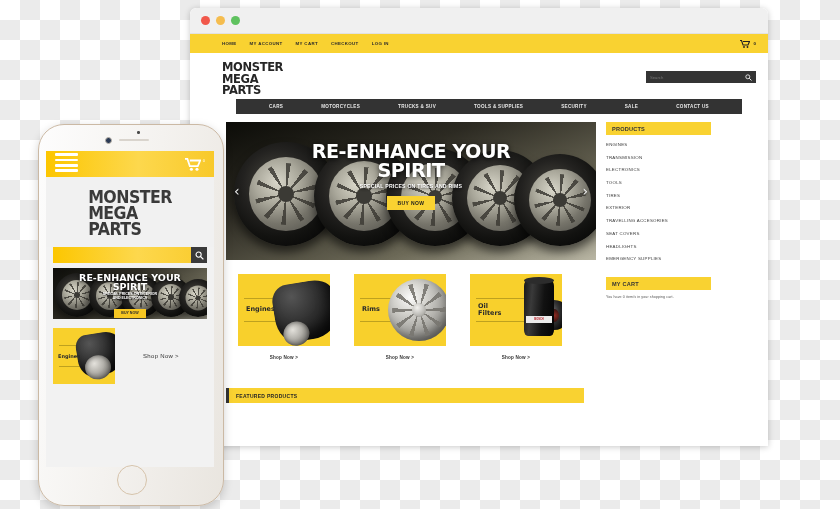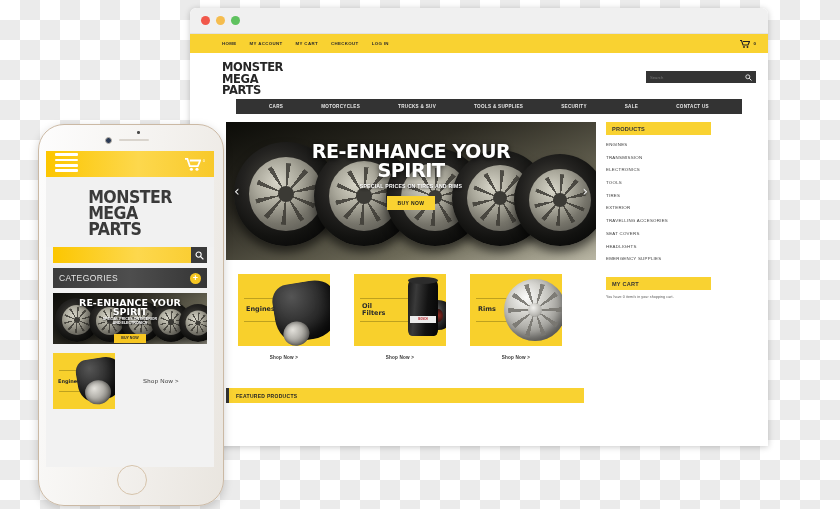--- a/index.html
+++ b/index.html
@@ -455,40 +455,40 @@
             <div class="engine"></div>
             <div class="cardlabel">Engines</div>
           </div>
           <div class="shopnow">Shop Now &gt;</div>
         </div>
 
         <div class="card">
           <div class="cardimg">
             <span class="cardline t"></span>
             <span class="cardline b"></span>
+            <div class="hubcap">
+                <div class="sp"></div>
+              </div>
+            <div class="cardlabel">Rims</div>
+          </div>
+          <div class="shopnow">Shop Now &gt;</div>
+        </div>
+
+        <div class="card">
+          <div class="cardimg">
+            <span class="cardline t"></span>
+            <span class="cardline b"></span>
             <div class="filter2"></div>
             <div class="filter">
               <div class="filterlabel">BOSCH</div>
             </div>
             <div class="cardlabel">
               <div>Oil</div>
               <div>Filters</div>
             </div>
-          </div>
-          <div class="shopnow">Shop Now &gt;</div>
-        </div>
-
-        <div class="card">
-          <div class="cardimg">
-            <span class="cardline t"></span>
-            <span class="cardline b"></span>
-            <div class="hubcap">
-                <div class="sp"></div>
-              </div>
-            <div class="cardlabel">Rims</div>
           </div>
           <div class="shopnow">Shop Now &gt;</div>
         </div>
 
       </div>
 
       <div id="featuredbar">
         <span>FEATURED PRODUCTS</span>
       </div>
 
@@ -556,24 +556,20 @@
 
     <div id="mSearch">
       <div id="mSearchBtn">
         <svg width="9" height="9" viewBox="0 0 14 14">
           <circle cx="5.6" cy="5.6" r="4" fill="none" stroke="#fff" stroke-width="1.7"></circle>
           <line x1="8.6" y1="8.6" x2="13" y2="13" stroke="#fff" stroke-width="1.9"></line>
         </svg>
       </div>
     </div>
 
-    <div id="mCategories">
-      <span id="mCatLabel">CATEGORIES</span>
-      <span id="mPlus">+</span>
-    </div>
 
     <div id="mHero">
       <div class="tirewrap" style="bottom:2px;height:46px;">
         <div class="tire" style="left:2px;width:44px;height:44px;">
             <div class="rim" style="width:30px;height:30px;">
               <div class="spokes"></div>
             </div>
           </div>
         <div class="tire" style="left:36px;width:42px;height:42px;">
             <div class="rim" style="width:28px;height:28px;">

